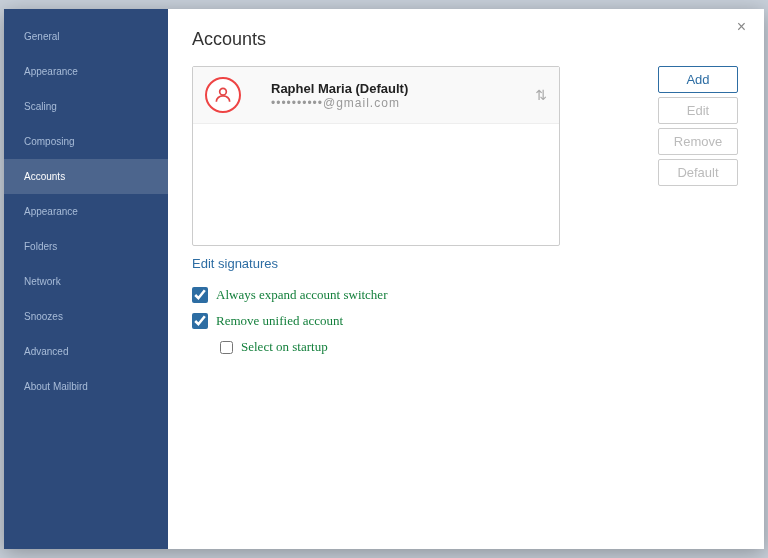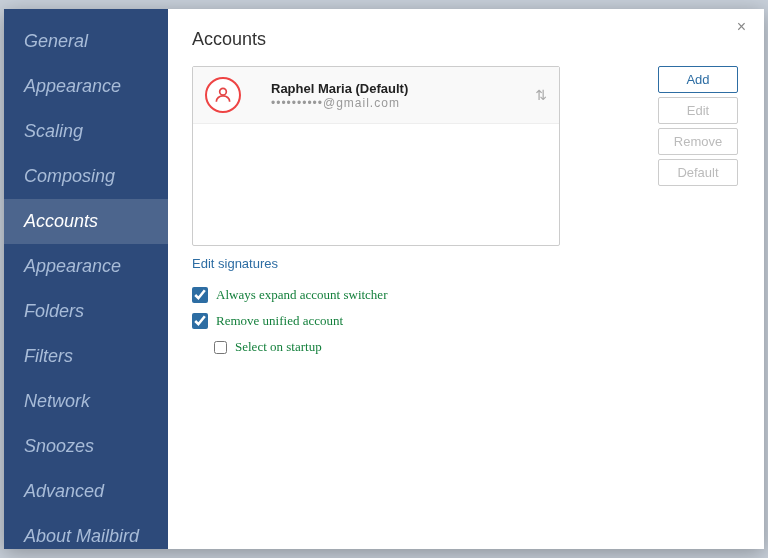--- a/index.html
+++ b/index.html
@@ -27,23 +27,22 @@
       background: #2d4a7a;
       flex-shrink: 0;
       display: flex;
       flex-direction: column;
       padding-top: 10px;
     }
     .sidebar-item {
       padding: 12px 20px;
       color: #a8bcd8;
       cursor: pointer;
-      font-size: 18px;
+      font-size: 10px;
       user-select: none;
-      font-style: italic;
     }
     .sidebar-item.active {
       background: rgba(255,255,255,0.15);
       color: #ffffff;
     }
     .content {
       flex: 1;
       padding: 20px 24px;
       background: #fff;
       position: relative;
@@ -167,38 +166,37 @@
       font-size: 13px;
       color: #15803d;
       user-select: none;
       font-family: Liberation Serif, serif;
     }
     .sub-checkbox-row {
       display: flex;
       align-items: center;
       margin-bottom: 10px;
       gap: 8px;
-      margin-left: 22px;
+      margin-left: 28px;
     }
   </style>
 </head>
 <body>
 
 <div class="dialog">
 
   <div class="sidebar">
 
   <div class="sidebar-item">General</div>
       <div class="sidebar-item">Appearance</div>
       <div class="sidebar-item">Scaling</div>
       <div class="sidebar-item">Composing</div>
       <div class="sidebar-item active">Accounts</div>
       <div class="sidebar-item">Appearance</div>
       <div class="sidebar-item">Folders</div>
-      <div class="sidebar-item">Filters</div>
       <div class="sidebar-item">Network</div>
       <div class="sidebar-item">Snoozes</div>
       <div class="sidebar-item">Advanced</div>
       <div class="sidebar-item">About Mailbird</div>
     </div>
 
   <div class="content">
     <button class="close-btn">×</button>
     <h2 class="page-title">Accounts</h2>
 

